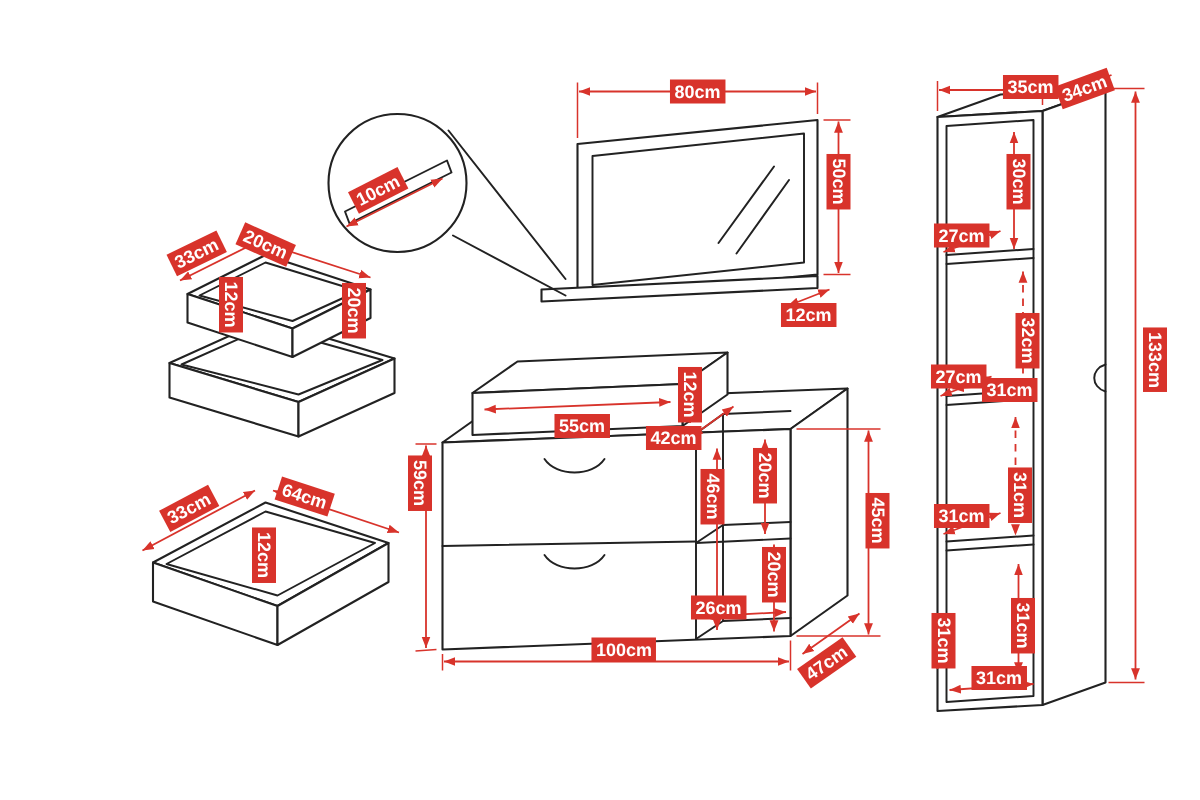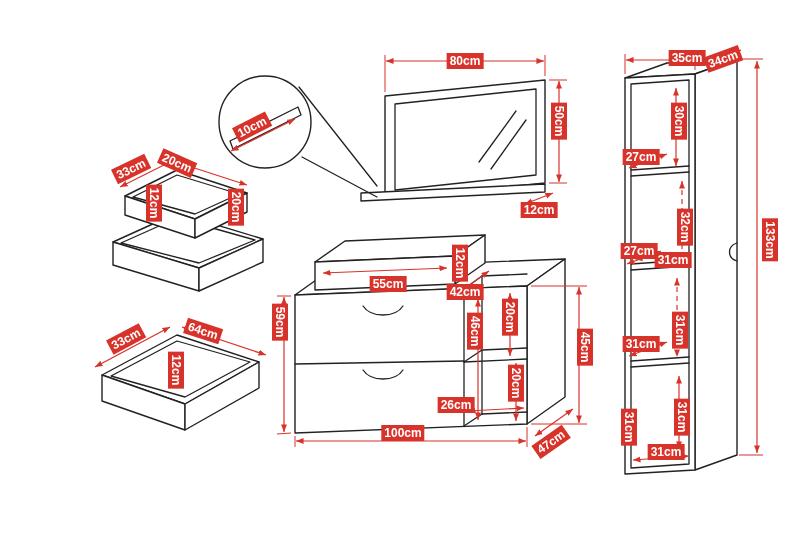--- a/index.html
+++ b/index.html
@@ -171,28 +171,28 @@
   <span class="dim" style="left:150px;top:163px;--r:24deg">20cm</span>
   <span class="dim" style="left:127px;top:203px;--r:90deg">12cm</span>
   <span class="dim" style="left:209px;top:207px;--r:90deg">20cm</span>
 
   <span class="dim" style="left:99px;top:339px;--r:-28deg">33cm</span>
   <span class="dim" style="left:176px;top:331px;--r:18deg">64cm</span>
   <span class="dim" style="left:149px;top:370px;--r:90deg">12cm</span>
 
   <span class="dim" style="left:361px;top:284px;--r:0deg">55cm</span>
   <span class="dim" style="left:433px;top:263px;--r:90deg">12cm</span>
-  <span class="dim" style="left:438px;top:292px;--r:0deg">42cm</span>
+  <span class="dim" style="left:422px;top:292px;--r:0deg">42cm</span>
   <span class="dim" style="left:253px;top:322px;--r:90deg">59cm</span>
   <span class="dim" style="left:448px;top:331px;--r:90deg">46cm</span>
   <span class="dim" style="left:483px;top:317px;--r:90deg">20cm</span>
   <span class="dim" style="left:489px;top:383px;--r:90deg">20cm</span>
-  <span class="dim" style="left:429px;top:405px;--r:0deg">26cm</span>
+  <span class="dim" style="left:452px;top:405px;--r:0deg">26cm</span>
   <span class="dim" style="left:558px;top:347px;--r:90deg">45cm</span>
-  <span class="dim" style="left:376px;top:433px;--r:0deg">100cm</span>
+  <span class="dim" style="left:389px;top:433px;--r:0deg">100cm</span>
   <span class="dim" style="left:524px;top:442px;--r:-35deg">47cm</span>
 
   <span class="dim" style="left:660px;top:58px;--r:0deg">35cm</span>
   <span class="dim" style="left:696px;top:59px;--r:-20deg">34cm</span>
   <span class="dim" style="left:652px;top:121px;--r:90deg">30cm</span>
   <span class="dim" style="left:614px;top:157px;--r:0deg">27cm</span>
   <span class="dim" style="left:658px;top:227px;--r:90deg">32cm</span>
   <span class="dim" style="left:612px;top:251px;--r:0deg">27cm</span>
   <span class="dim" style="left:646px;top:260px;--r:0deg">31cm</span>
   <span class="dim" style="left:743px;top:240px;--r:90deg">133cm</span>

